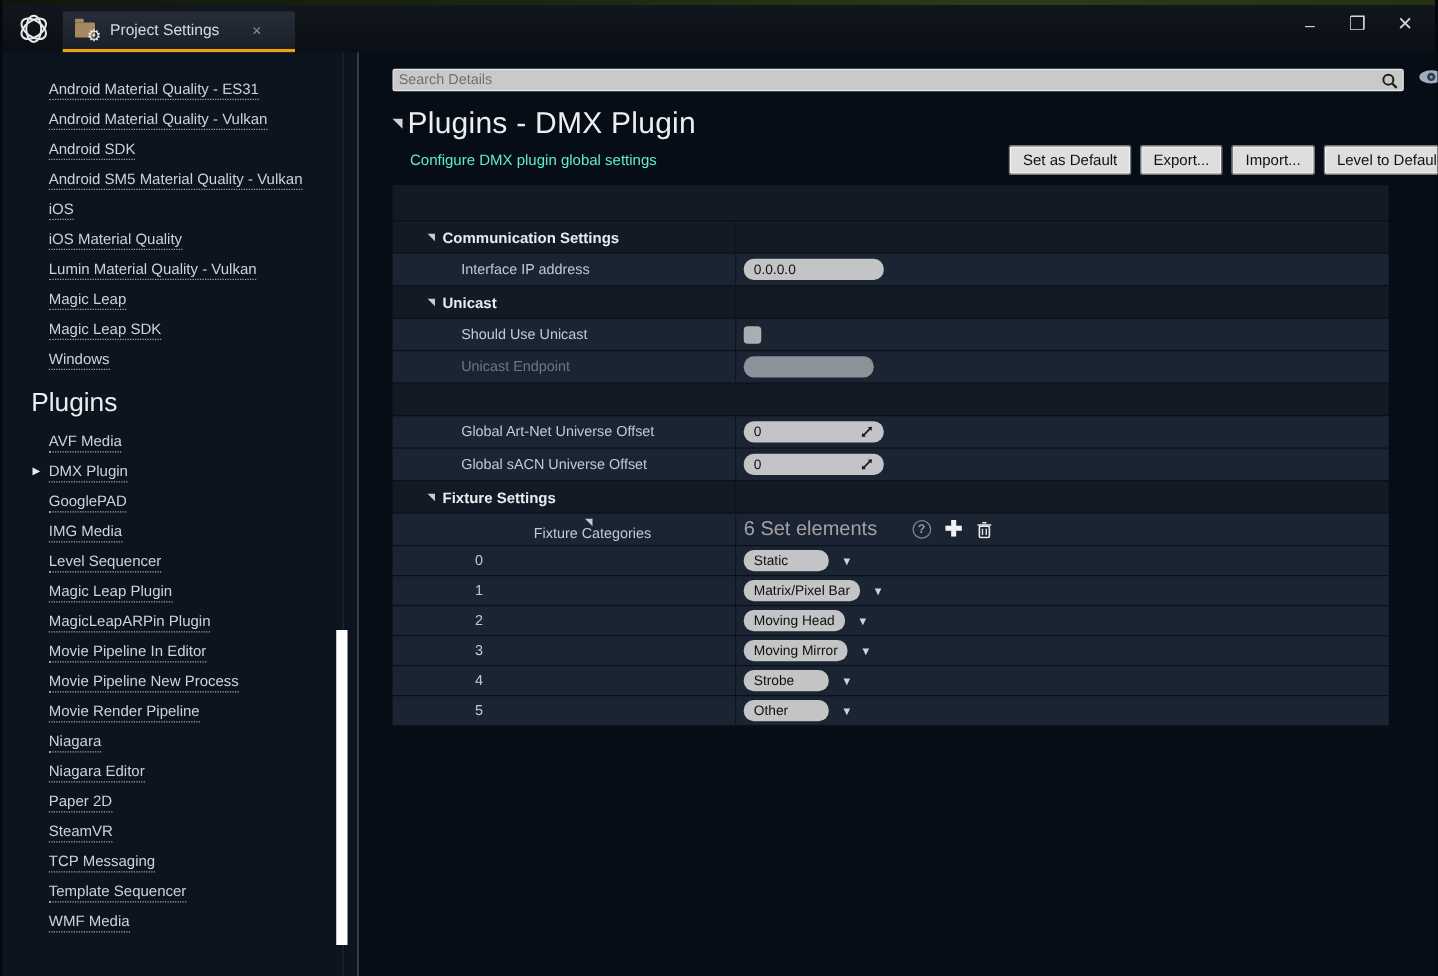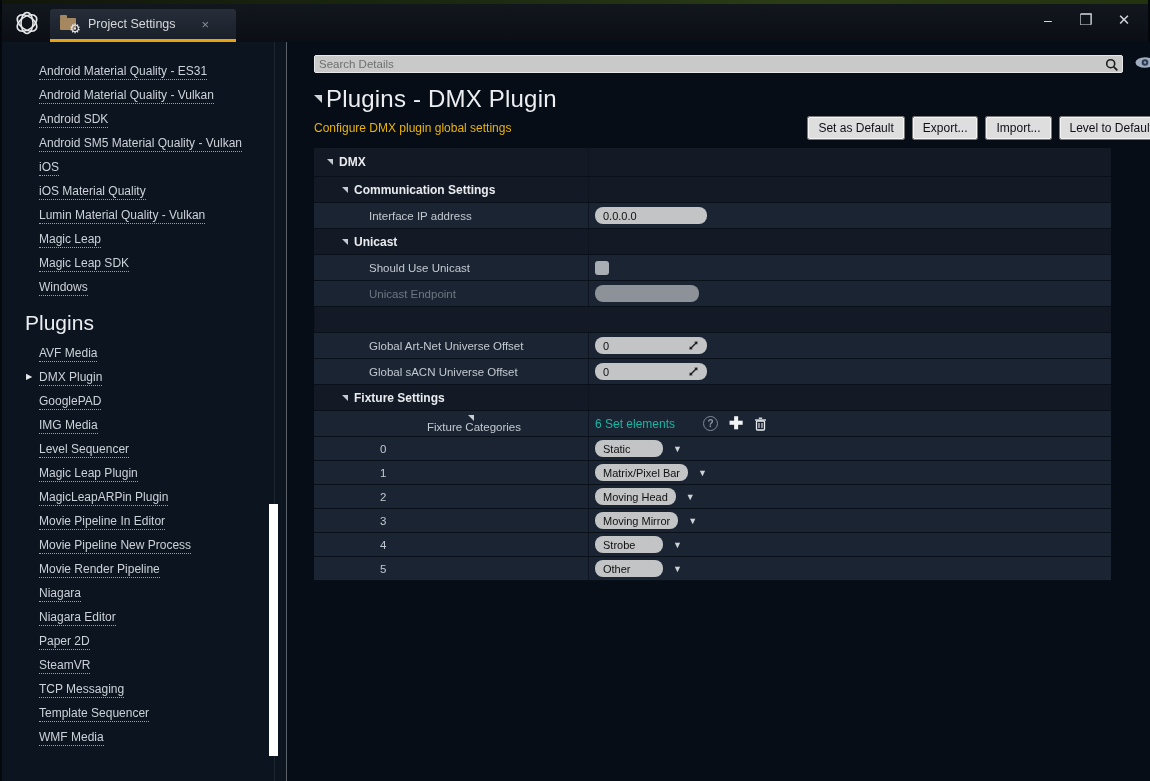--- a/index.html
+++ b/index.html
@@ -55,39 +55,39 @@
   .search-mag { position:absolute; right:3px; top:2px; }
   .eye-group { display:flex; align-items:center; gap:3px; margin-left:2px; }
   .caret { color:#929aa4; font-size:10px; }
 
   .title-row { display:flex; align-items:center; margin-top:12px; }
   .exp-tri { width:0; height:0; border-top:8px solid #cfd3d8; border-left:8px solid transparent; margin-right:4px; }
   .exp-tri.sm { border-top:6px solid #c6cbd2; border-left:6px solid transparent; margin-right:6px; }
   .page-title { color:#eceef1; font-size:24px; font-weight:500; letter-spacing:.2px; }
 
   .sub-row { display:flex; align-items:center; justify-content:space-between; margin-top:4px; }
-  .subtitle { color:#eab308; font-size:12px; }
+  .subtitle { color:#5eead4; font-size:12px; margin-left:14px; }
   .btn-group { display:flex; gap:9px; }
   .btn { background:#dedede; border:1px solid #f4f4f4; outline:1px solid #777; border-radius:1px;
          font-family:"Liberation Sans",sans-serif; font-size:12px; color:#101010; padding:3px 9px; cursor:pointer; }
 
   
   .settings { margin-top:9px; width:797px; background:#060d17; }
   .s-row { display:flex; align-items:center; min-height:26px; border-bottom:1px solid #0a1019; position:relative; }
   .s-row.cat   { background:#131a26; }
   .s-row.prop  { background:#1b2432; }
   .s-row.item  { background:#1b2432; min-height:24px; }
   .s-row .name { width:274px; display:flex; align-items:center; flex:none; }
   .s-row .val  { flex:1; display:flex; align-items:center; padding-left:6px;
                  border-left:1px solid #0e1520; align-self:stretch; }
   .cat-label { color:#e9ebee; font-size:12px; font-weight:700; }
   .prop-label { color:#c3c9d1; font-size:11.5px; }
   .prop-label.dis { color:#6d7681; }
   .item-label { color:#c3c9d1; font-size:11.5px; }
-  .sum-text { color:#14b8a6; font-size:12px; }
+  .sum-text { color:#a3a3a3; font-size:16px; }
 
   .vbox { background:#c3c4c5; border-radius:8px; height:17px; display:flex; align-items:center;
           padding:0 8px; font-size:11px; color:#101010; }
   .vbox.w { width:112px; }
   .vbox.disabled { background:#8d9298; width:104px; }
   .vbox .num { flex:1; }
   .checkbox { width:14px; height:14px; background:#a9aeb4; border-radius:3px; }
   .combo-arrow { color:#cdd2d9; font-size:9px; margin-left:10px; }
 
   .arr-icons { display:flex; align-items:center; gap:11px; margin-left:28px; }
@@ -199,24 +199,20 @@
         <span class="btn-group" id="toolbar-buttons">
             <button class="btn">Set as Default</button>
             <button class="btn">Export...</button>
             <button class="btn">Import...</button>
             <button class="btn">Level to Defaults</button>
           </span>
       </div>
 
       <div class="settings" id="settings-table">
           <div class="s-row cat" style="min-height: 29px;">
-            <div class="name" style="padding-left: 13px;">
-              <span class="exp-tri sm"></span>
-              <span class="cat-label">DMX</span>
-            </div>
             <div class="val"></div>
           </div>
           <div class="s-row cat">
             <div class="name" style="padding-left: 28px;">
               <span class="exp-tri sm"></span>
               <span class="cat-label">Communication Settings</span>
             </div>
             <div class="val"></div>
           </div>
           <div class="s-row prop">

